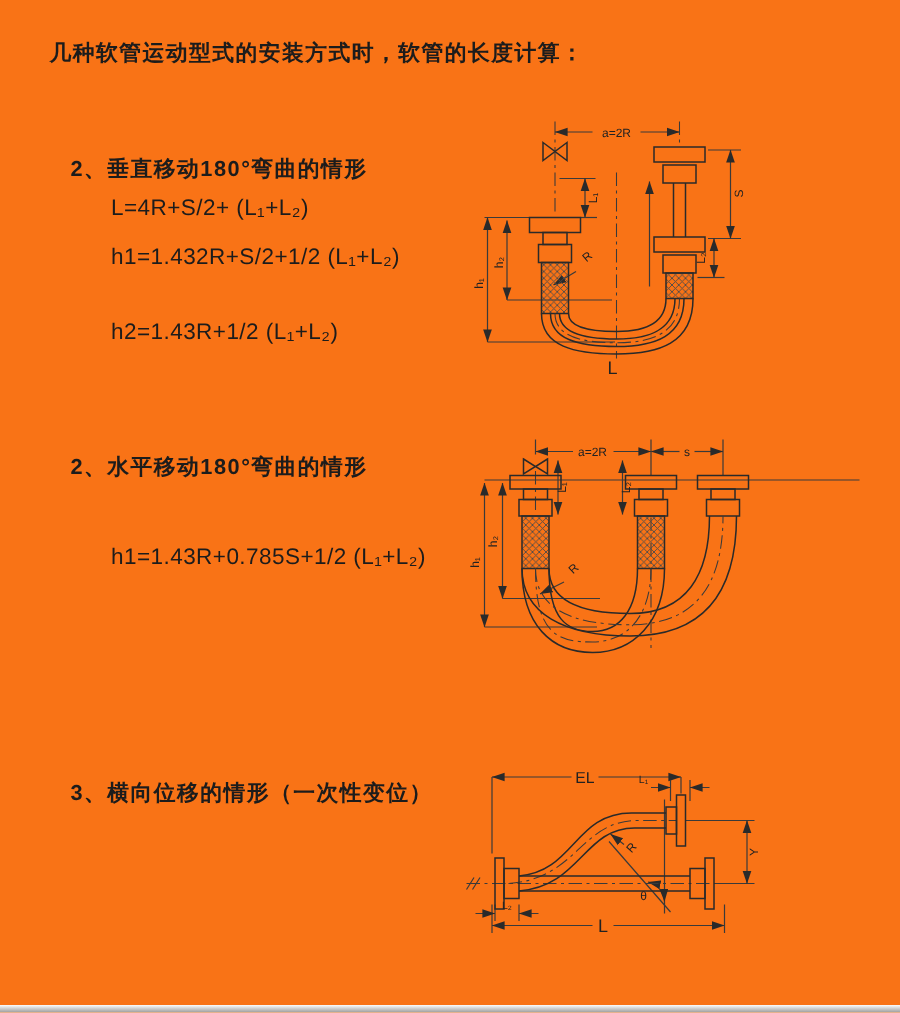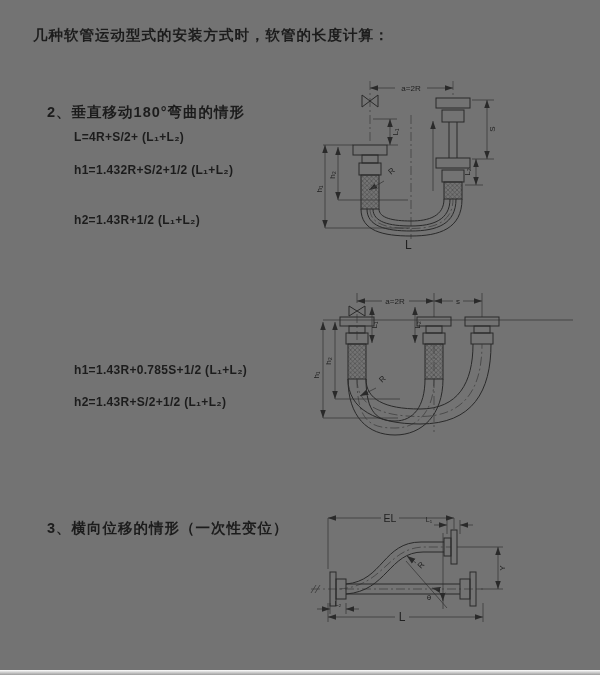--- a/index.html
+++ b/index.html
@@ -1,23 +1,23 @@
 <!DOCTYPE html>
 <html><head>
 <meta charset="utf-8">
 <style>
   html,body{margin:0;padding:0;background:#e8e8e8;}
   .page{
-    position:relative;width:600px;height:675px;background:#737373;
+    position:relative;width:600px;height:675px;background:#f97316;
     font-family:"Liberation Sans","DejaVu Sans",sans-serif;color:#1c1c1c;
     overflow:hidden;margin:0 auto;
   }
   .line{position:absolute;white-space:nowrap;}
   .title,.head{font-size:14.5px;font-weight:700;letter-spacing:1px;}
-  .formula{font-size:12px;font-weight:700;letter-spacing:0.3px;}
+  .formula{font-size:15px;font-weight:400;letter-spacing:0.3px;}
   svg.diagram{position:absolute;overflow:visible;}
   svg text{font-family:"Liberation Sans","DejaVu Sans",sans-serif;fill:#222;}
   .obj{stroke:#2a2a2a;stroke-width:1;fill:none;}
   .dim{stroke:#3a3a3a;stroke-width:0.8;fill:none;}
   .cl{stroke:#3a3a3a;stroke-width:0.7;fill:none;stroke-dasharray:9 3 2 3;}
   .braid{stroke:#2a2a2a;stroke-width:1;}
   .lbl{font-size:8px;}
   .lbl-sm{font-size:7px;}
   .lbl-md{font-size:10.5px;}
   .lbl-lg{font-size:12px;}
@@ -29,22 +29,22 @@
 
 <div class="page">
 
   <div class="line title" style="left:33px;top:26px">几种软管运动型式的安装方式时，软管的长度计算：</div>
 
   <div class="line head" style="left:47px;top:103px">2、垂直移动180°弯曲的情形</div>
   <div class="line formula" style="left:74px;top:130px">L=4R+S/2+ (L₁+L₂)</div>
   <div class="line formula" style="left:74px;top:163px">h1=1.432R+S/2+1/2 (L₁+L₂)</div>
   <div class="line formula" style="left:74px;top:213px">h2=1.43R+1/2 (L₁+L₂)</div>
 
+  <div class="line head" style="left:47px;top:302px">2、水平移动180°弯曲的情形</div>
   <div class="line formula" style="left:74px;top:363px">h1=1.43R+0.785S+1/2 (L₁+L₂)</div>
-  <div class="line formula" style="left:74px;top:395px">h2=1.43R+S/2+1/2 (L₁+L₂)</div>
 
   <div class="line head" style="left:47px;top:519px">3、横向位移的情形（一次性变位）</div>
 
   <svg class="diagram" style="left:313px;top:73px" width="255" height="181" viewBox="0 0 255 181">
     <defs>
       <marker id="ar1" markerWidth="9" markerHeight="7" refX="8.4" refY="3.5" orient="auto-start-reverse" markerUnits="userSpaceOnUse">
         <path d="M0,0.6 L8.5,3.5 L0,6.4 Z" fill="#2a2a2a"></path>
       </marker>
       <pattern id="br1" width="4.5" height="4.5" patternUnits="userSpaceOnUse">
         <path d="M0,4.5 L4.5,0 M0,0 L4.5,4.5" stroke="#4a4a4a" stroke-width="0.6" fill="none"></path>

